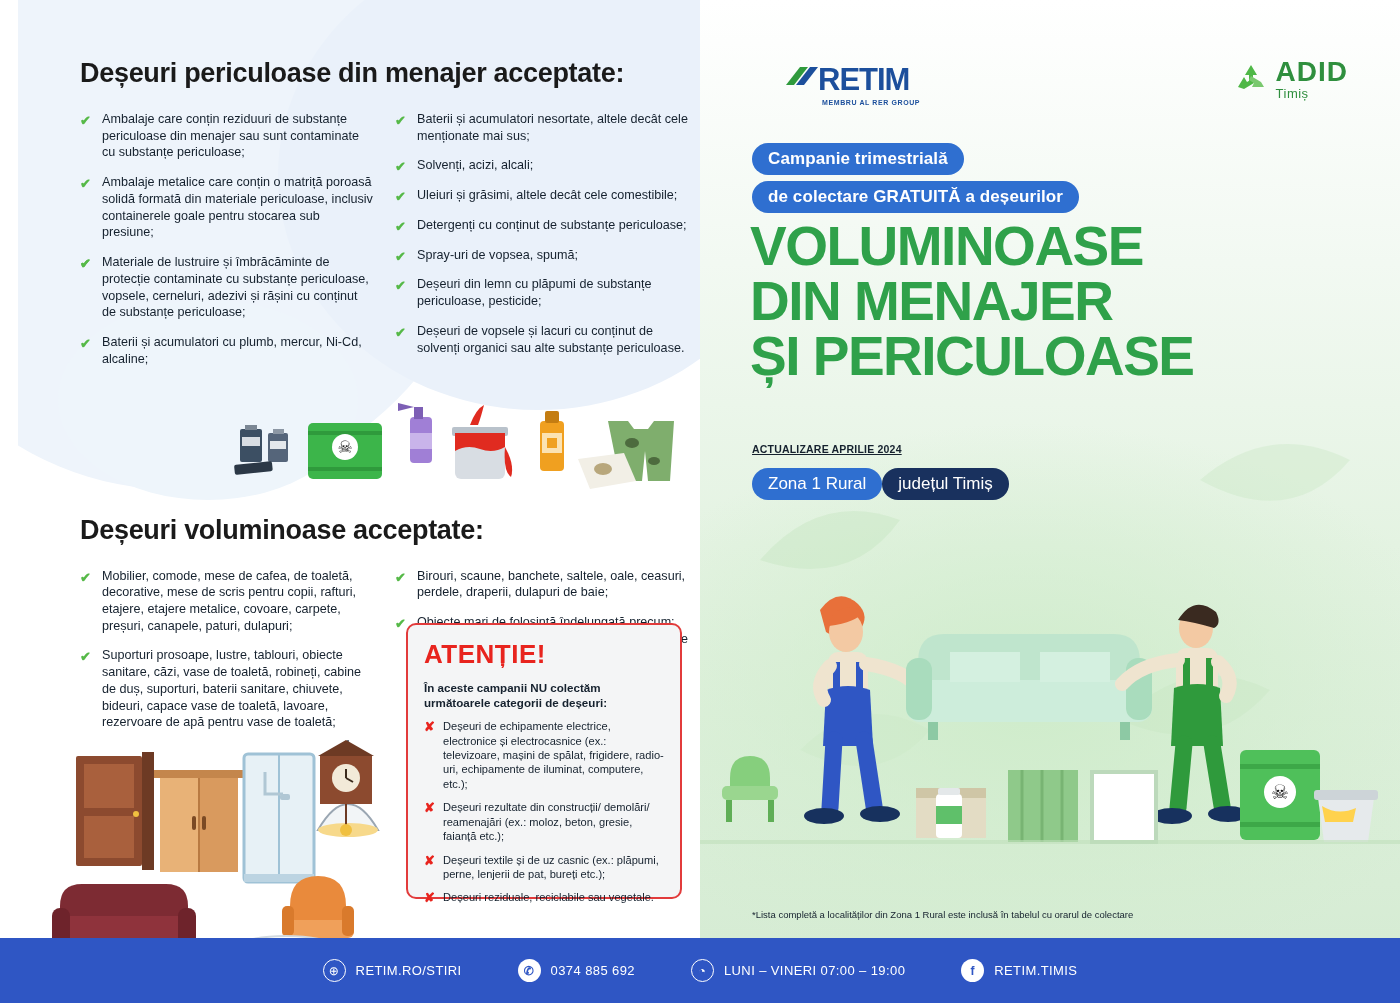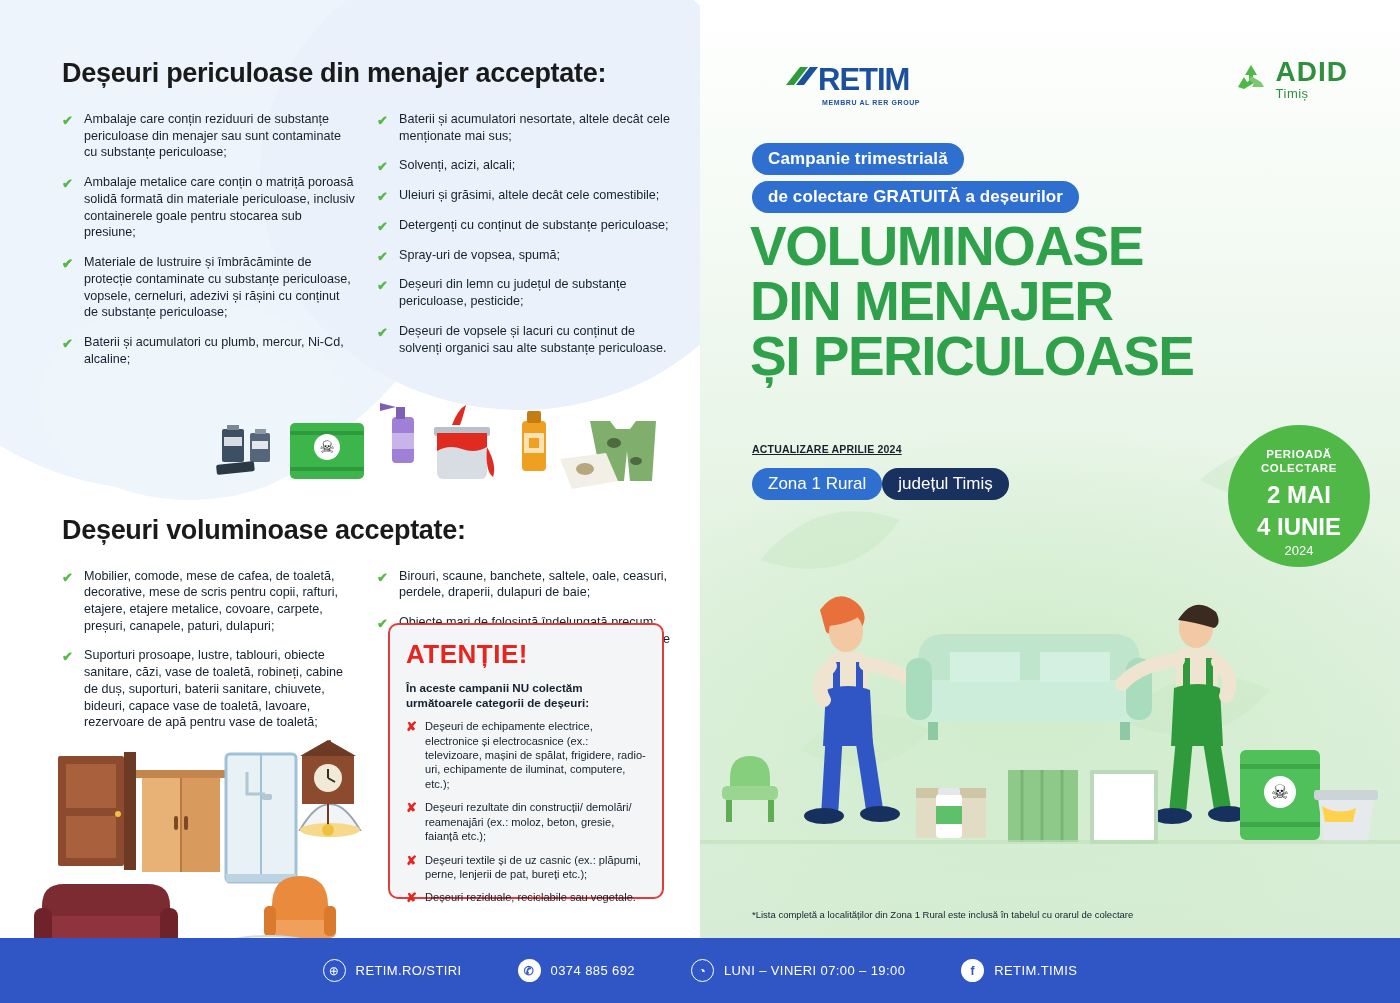--- a/index.html
+++ b/index.html
@@ -8,21 +8,21 @@
     font-family: "Liberation Sans", sans-serif;
     background: #ffffff;
     position: relative;
     overflow: hidden;
   }
 
   .page { position: relative; width: 1400px; height: 1003px; background: #fff; }
 
   
   .left {
-    position: absolute; left: 0; top: 0; width: 700px; height: 938px;
+    position: absolute; left: 18px; top: 0; width: 700px; height: 938px;
     background: #ffffff; overflow: hidden;
   }
   .left-blob-a {
     position: absolute; left: -150px; top: -130px; width: 620px; height: 620px;
     border-radius: 50%; background: #eef4fb;
   }
   .left-blob-b {
     position: absolute; left: 260px; top: -60px; width: 520px; height: 470px;
     border-radius: 50%; background: #eaf1fa;
   }
@@ -169,21 +169,21 @@
             <li><span class="tick">✔</span><span>Baterii și acumulatori cu plumb, mercur, Ni-Cd, alcaline;</span></li>
           </ul>
         </div>
         <div class="col">
           <ul class="checklist">
             <li><span class="tick">✔</span><span>Baterii și acumulatori nesortate, altele decât cele menționate mai sus;</span></li>
             <li><span class="tick">✔</span><span>Solvenți, acizi, alcali;</span></li>
             <li><span class="tick">✔</span><span>Uleiuri și grăsimi, altele decât cele comestibile;</span></li>
             <li><span class="tick">✔</span><span>Detergenți cu conținut de substanțe periculoase;</span></li>
             <li><span class="tick">✔</span><span>Spray-uri de vopsea, spumă;</span></li>
-            <li><span class="tick">✔</span><span>Deșeuri din lemn cu județul de substanțe periculoase, pesticide;</span></li>
+            <li><span class="tick">✔</span><span>Deșeuri din lemn cu plăpumi de substanțe periculoase, pesticide;</span></li>
             <li><span class="tick">✔</span><span>Deșeuri de vopsele și lacuri cu conținut de solvenți organici sau alte substanțe periculoase.</span></li>
           </ul>
         </div>
       </div>
     </div>
 
     <div class="illus-haz">
       <svg width="700" height="120" viewBox="0 0 700 120" style="position:absolute; left:0; top:-6px;">
 
         <g>
@@ -394,27 +394,20 @@
       <span class="l2">ȘI PERICULOASE</span>
     </div>
 
     <div class="update">ACTUALIZARE APRILIE 2024</div>
 
     <div class="zone-pills">
       <div class="zp">Zona 1 Rural</div>
       <div class="zp dark">județul Timiș</div>
     </div>
 
-    <div class="badge">
-      <div class="t1">PERIOADĂ</div>
-      <div class="t1">COLECTARE</div>
-      <div class="t2">2 MAI</div>
-      <div class="t2">4 IUNIE</div>
-      <div class="t3">2024</div>
-    </div>
 
     <svg width="700" height="400" viewBox="0 0 700 400" style="position:absolute;left:0;top:540px;z-index:5;">
 
       <g>
         <path d="M120 70 q18 -24 38 -6 q12 12 2 26 q-16 14 -34 2 z" fill="#e8703a"></path>
         <ellipse cx="146" cy="92" rx="17" ry="20" fill="#f3c9a3"></ellipse>
         <path d="M129 80 q14 -20 34 -8 q-6 10 -34 14z" fill="#e8703a"></path>
         <rect x="128" y="112" width="40" height="72" rx="10" fill="#efe4cf"></rect>
         <path d="M128 120 h40 v64 h-40z" fill="#5fc06a" opacity="0"></path>
         <path d="M126 136 q22 -10 44 0 l4 64 h-52z" fill="#2f9a3c" opacity="0"></path>

